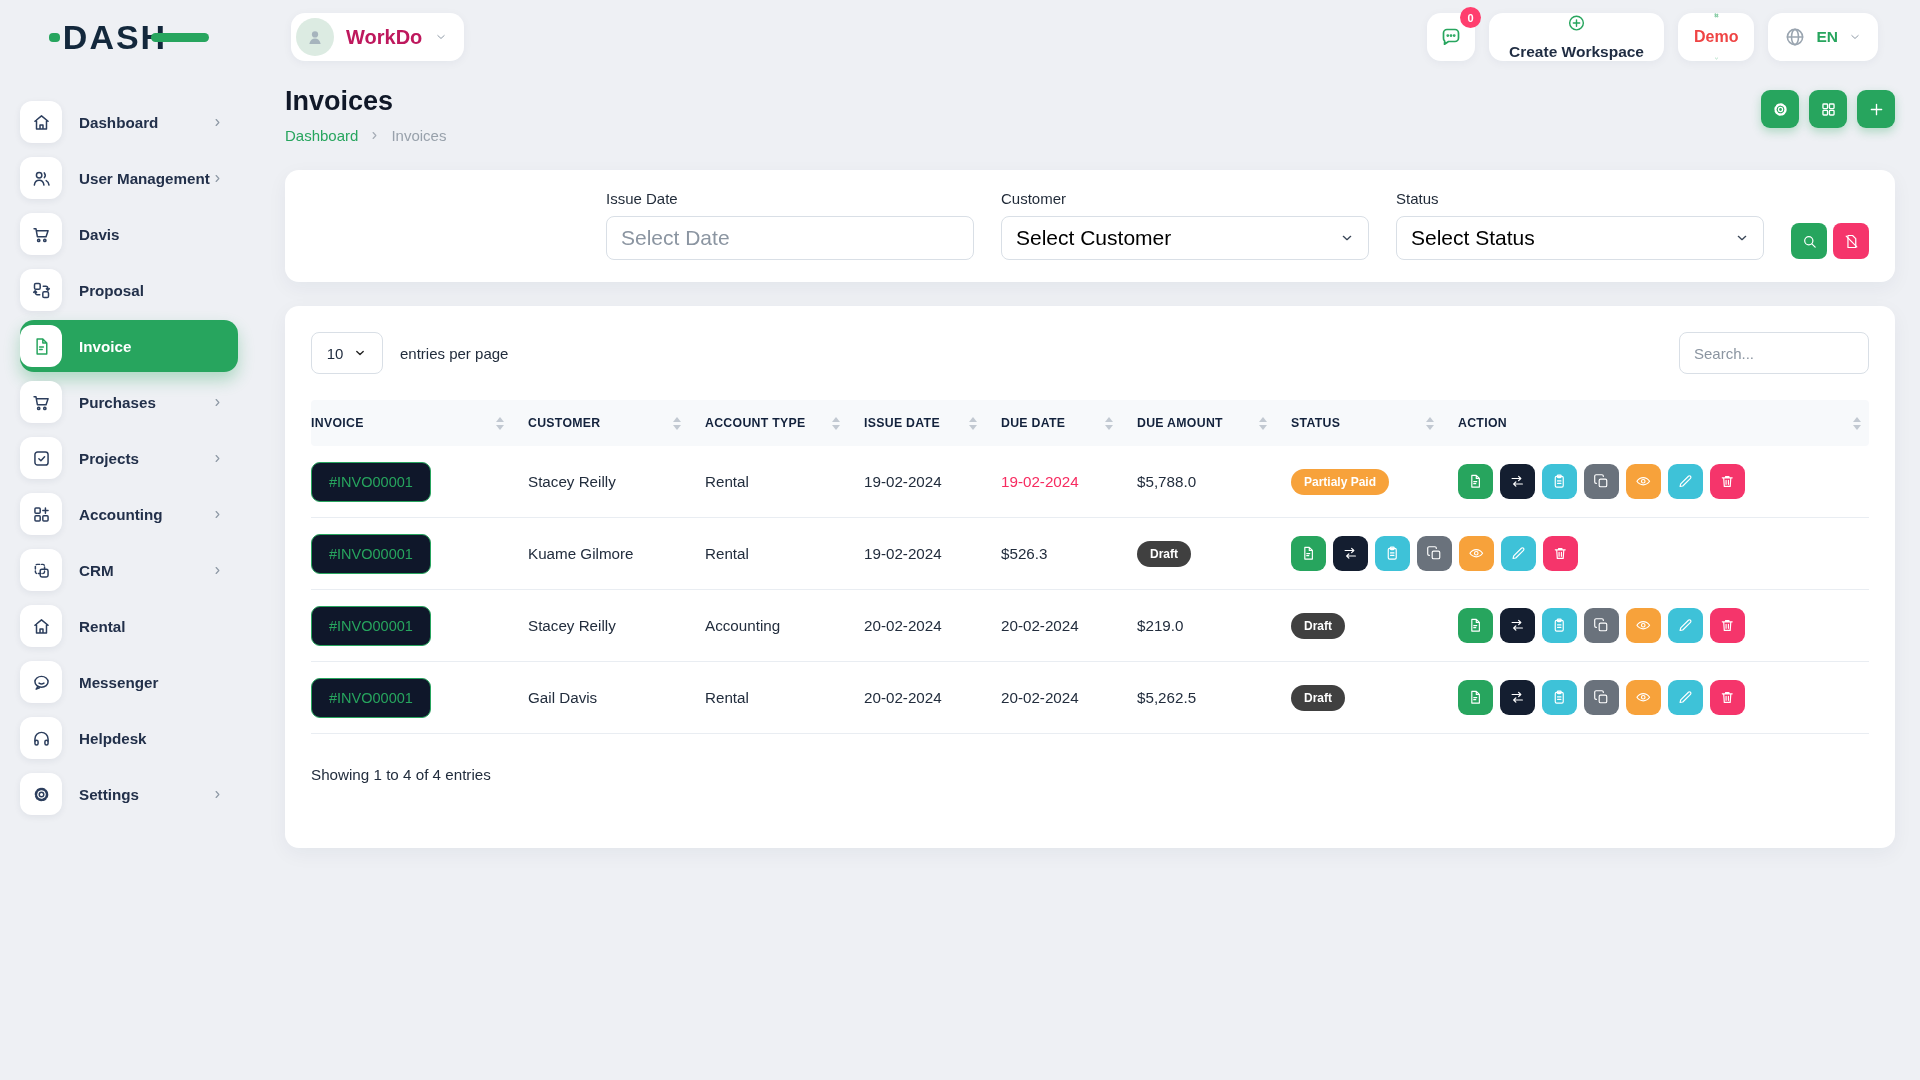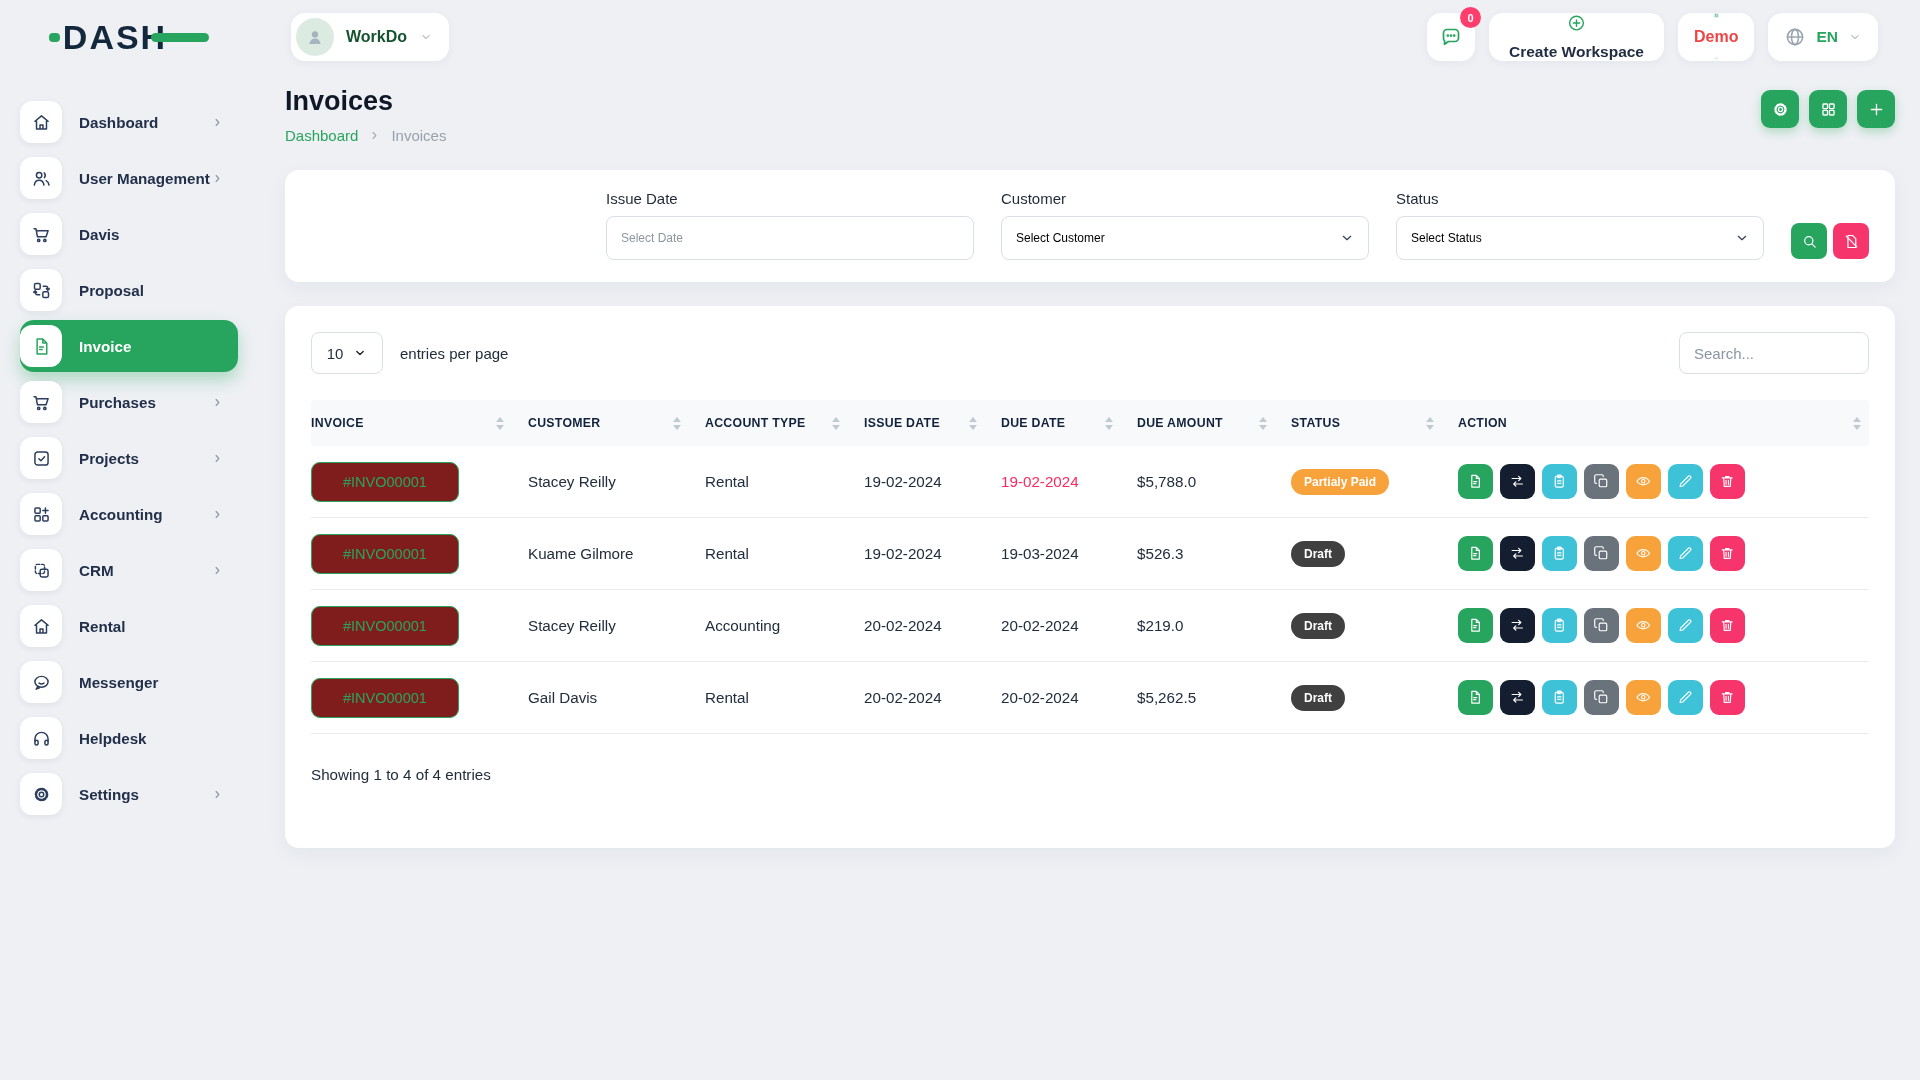--- a/index.html
+++ b/index.html
@@ -18,21 +18,21 @@
   .logo-wrap { width:258px; display:flex; justify-content:center; align-items:center; }
   .logo { display:flex; align-items:center; }
   .logo-dot { width:11px; height:9px; border-radius:4px; background:#27a55e; margin-right:3px; }
   .logo-text { font-size:34px; font-weight:800; letter-spacing:2px; color:#13283c; }
   .logo-bar { width:58px; height:9px; border-radius:5px; background:#27a55e; margin-left:-16px; }
   .pill { background:#fff; border-radius:14px; height:48px; display:flex; align-items:center;
           box-shadow:0 2px 10px rgba(25,40,70,.05); cursor:pointer; }
   .workspace-pill { margin-left:33px; padding:5px 16px 5px 5px; gap:12px; }
   .avatar { width:38px; height:38px; border-radius:50%; background:#dcebe2;
             display:flex; align-items:center; justify-content:center; color:#a6b4bd; }
-  .workspace-pill .lbl { font-size:16px; font-weight:600; color:#14532d; }
+  .workspace-pill .lbl { font-size:20px; font-weight:600; color:#be185d; }
   .chev-sm { width:14px; height:14px; color:#8f9aa6; }
   .top-right { margin-left:auto; display:flex; align-items:center; gap:14px; }
   .icon-btn { width:48px; height:48px; justify-content:center; position:relative; }
   .icon-btn .ic { width:24px; height:24px; color:#27a55e; }
   .noti-badge { position:absolute; top:-6px; right:-6px; min-width:21px; height:21px;
                 border-radius:50%; background:#ff3e6e; color:#fff; font-size:11px; font-weight:700;
                 display:flex; align-items:center; justify-content:center; }
   .create-pill { padding:0 20px; gap:10px; font-size:15.5px; font-weight:600; color:#1f2c42;flex-direction:column; }
   .create-pill .ic { width:21px; height:21px; color:#27a55e; }
   .demo-pill { padding:0 16px; gap:10px; font-size:16px; font-weight:600; color:#ef4444;flex-direction:column; }
@@ -72,21 +72,21 @@
             box-shadow:0 4px 10px rgba(39,165,94,.3); }
   .sq-btn .ic { width:19px; height:19px; }
 
   
   .card { background:#fff; border-radius:14px; box-shadow:0 6px 20px rgba(24,40,70,.05); }
   .filter-card { margin-top:26px; height:112px; display:flex; padding:20px 26px 0 26px; }
   .filter-spacer { width:295px; flex:0 0 295px; }
   .field { width:368px; margin-right:27px; }
   .field label { display:block; font-size:15px; color:#1f2937; margin-bottom:9px; }
   .f-input, .f-select { width:100%; height:44px; border:1px solid #d9dfe6; border-radius:8px;
-      font-size:12px; font-family:"Liberation Sans", sans-serif; color:#1f2937; padding:0 14px;
+      font-size:21px; font-family:"Liberation Sans", sans-serif; color:#1f2937; padding:0 14px;
       background:#fff; display:flex; align-items:center; position:relative; cursor:pointer; }
   input.f-input::placeholder { color:#8b95a1; }
   .f-select .val { color:#000000; }
   .f-select .chev { position:absolute; right:13px; width:16px; height:16px; color:#3a4657; stroke-width:2; }
   .filter-btns { margin-left:auto; margin-top:33px; display:flex; gap:6px; }
   .mini-btn { width:36px; height:36px; border-radius:8px; border:none; cursor:pointer;
               display:flex; align-items:center; justify-content:center; color:#fff; }
   .mini-btn .ic { width:17px; height:17px; }
   .mini-btn.search { background:#27a55e; }
   .mini-btn.reset { background:#f5356b; }
@@ -108,22 +108,22 @@
         font-size:12.3px; font-weight:700; letter-spacing:.3px; color:#13223c; cursor:pointer; }
   .th:last-child { padding-right:8px; }
   .sorts { display:flex; flex-direction:column; gap:3px; }
   .sorts i { display:block; width:0; height:0; border-left:4px solid transparent; border-right:4px solid transparent; }
   .sorts .up { border-bottom:5px solid #c2c9d2; }
   .sorts .dn { border-top:5px solid #c2c9d2; }
 
   .trow { height:72px; border-bottom:1px solid #e9edf2; }
   .td { display:flex; align-items:center; font-size:15.2px; color:#222d3d; }
   .td.danger { color:#f72b60; }
-  .inv-badge { display:inline-block; padding:11px 31px; border:1.4px solid #27a55e; border-radius:9px;
-               color:#27a55e; font-size:14.5px; background:#7f1d1d; cursor:pointer; }
+  .inv-badge { display:inline-block; padding:11px 17px; border:1.4px solid #27a55e; border-radius:9px;
+               color:#27a55e; font-size:14.5px; background:#0f172a; cursor:pointer; }
   .status-badge { padding:6px 13px; border-radius:13px; color:#fff; font-size:12px; font-weight:600; }
   .status-badge.warning { background:#f7a23b; }
   .status-badge.success { background:#404040; }
 
   .actions { display:flex; gap:7px; }
   .act-btn { width:35px; height:35px; border-radius:9px; border:none; cursor:pointer;
              display:flex; align-items:center; justify-content:center; color:#fff; }
   .act-btn .ic { width:16.5px; height:16.5px; }
   .act-green { background:#27a55e; }
   .act-navy  { background:#141e30; }
@@ -629,21 +629,20 @@
           </div>
       </div>
 
       <div class="grid trow">
         <div class="td">
             <span class="inv-badge">#INVO00001</span>
           </div>
         <div class="td">Kuame Gilmore</div>
         <div class="td">Rental</div>
         <div class="td">19-02-2024</div>
-        <div class="td">19-03-2024</div>
         <div class="td">$526.3</div>
         <div class="td">
             <span class="status-badge success">Draft</span>
           </div>
         <div class="td">
             <div class="actions">
           <button class="act-btn act-green">
                 <svg class="ic">
                   <use href="#i-doc"></use>
                 </svg>

